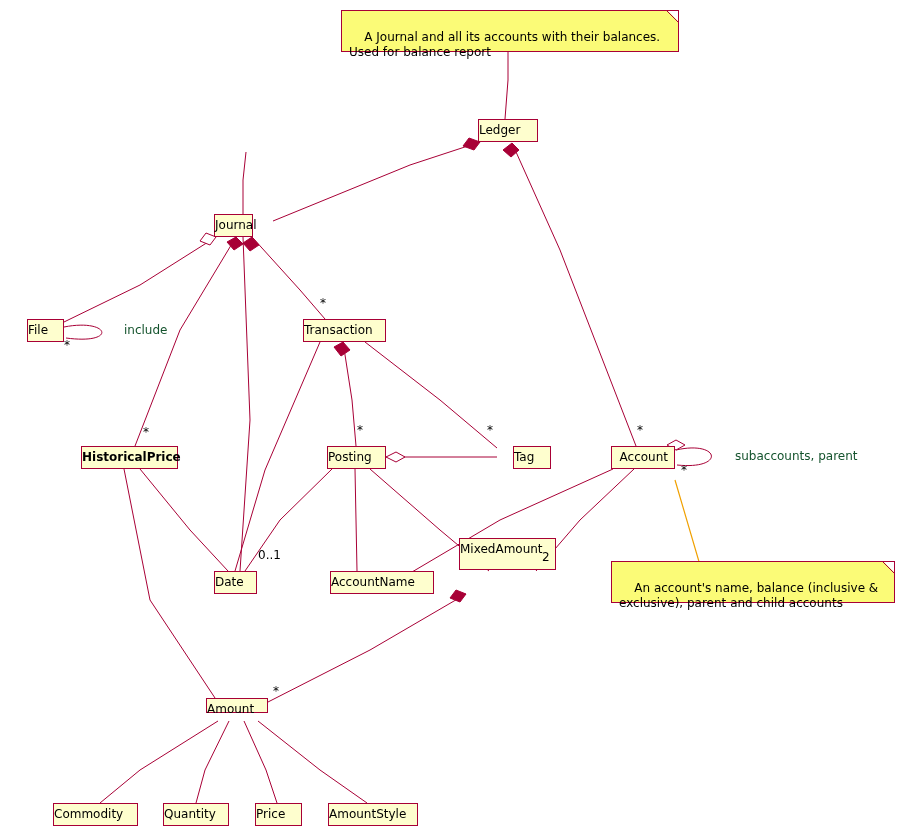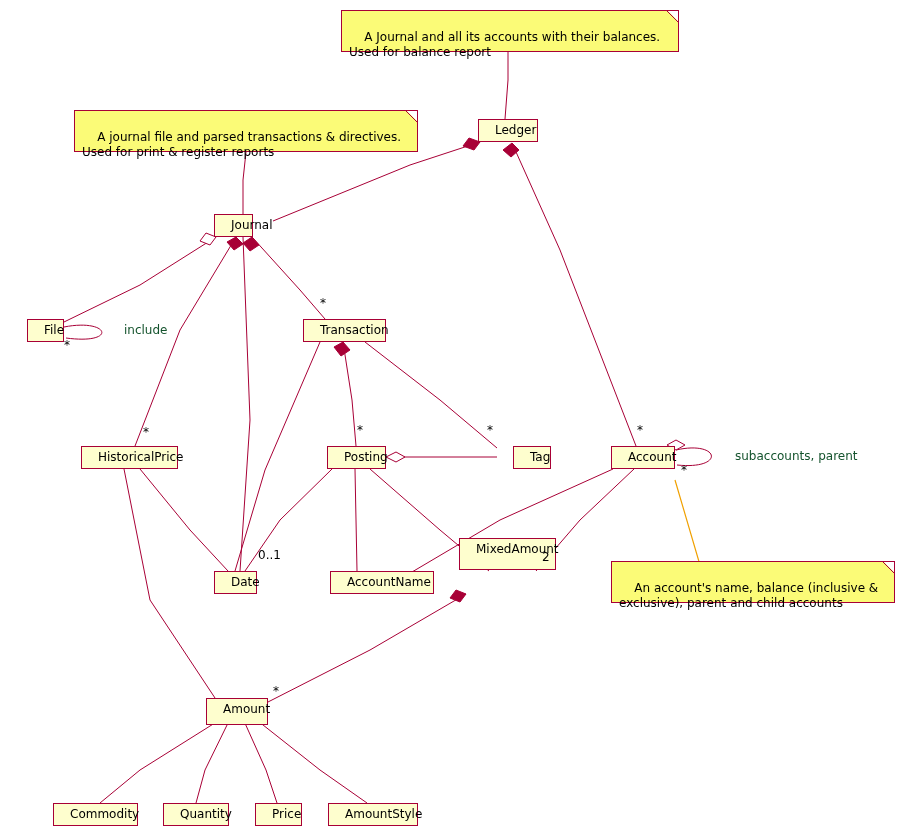--- a/index.html
+++ b/index.html
@@ -25,21 +25,21 @@
     height: 836px;
   }
   .node {
     position: absolute;
     box-sizing: border-box;
     background: #fefece;
     border: 1px solid #a80036;
     color: #000000;
     font-size: 12px;
     line-height: 14px;
-    padding: 3px 6px 4px 16px;
+    padding: 3px 6px 4px 0;
     white-space: nowrap;
     border-radius: 0;
   }
   .note {
     position: absolute;
     box-sizing: border-box;
     background: #fbfb77;
     border: 1px solid #a80036;
     color: #000000;
     font-size: 12px;
@@ -152,28 +152,20 @@
 
   <div class="note" style="left:341px; top:10px; width:338px; height:42px;">
     <span>A Journal and all its accounts with their balances.
 Used for balance report</span>
     <span class="fold"></span>
     <svg class="fold-line" viewBox="0 0 11 11">
       <path d="M0,0 L11,11" stroke="#A80036" fill="none"></path>
     </svg>
   </div>
 
-  <div class="note" style="left:74px; top:110px; width:344px; height:42px;">
-    <span>A journal file and parsed transactions &amp; directives.
-Used for print &amp; register reports</span>
-    <span class="fold"></span>
-    <svg class="fold-line" viewBox="0 0 11 11">
-      <path d="M0,0 L11,11" stroke="#A80036" fill="none"></path>
-    </svg>
-  </div>
 
   <div class="note" style="left:611px; top:561px; width:284px; height:42px;">
     <span>An account's name, balance (inclusive &amp;
 exclusive), parent and child accounts</span>
     <span class="fold"></span>
     <svg class="fold-line" viewBox="0 0 11 11">
       <path d="M0,0 L11,11" stroke="#A80036" fill="none"></path>
     </svg>
   </div>
 
@@ -182,42 +174,42 @@
   </div>
   <div class="node" style="left:214px; top:214px; width:39px; height:23px;">
     <span>Journal</span>
   </div>
   <div class="node" style="left:27px; top:319px; width:37px; height:23px;">
     <span>File</span>
   </div>
   <div class="node" style="left:303px; top:319px; width:83px; height:23px;">
     <span>Transaction</span>
   </div>
-  <div class="node" style="left:81px; top:446px; width:97px; height:23px;">
+  <div class="node" style="left:81px; top:446px; width:97px; height:23px;font-weight:bold;">
     <span>HistoricalPrice</span>
   </div>
   <div class="node" style="left:327px; top:446px; width:59px; height:23px;">
     <span>Posting</span>
   </div>
   <div class="node" style="left:497px; top:446px; width:38px; height:23px;margin-left:16px;">
     <span>Tag</span>
   </div>
   <div class="node" style="left:611px; top:446px; width:64px; height:23px;text-align:right;">
     <span>Account</span>
   </div>
   <div class="node" style="left:214px; top:571px; width:43px; height:23px;">
     <span>Date</span>
   </div>
   <div class="node" style="left:306px; top:571px; width:104px; height:23px;margin-left:24px;">
     <span>AccountName</span>
   </div>
   <div class="node" style="left:459px; top:538px; width:97px; height:32px;">
     <span>MixedAmount</span>
   </div>
-  <div class="node" style="left:206px; top:698px; width:62px; height:27px;">
+  <div class="node" style="left:206px; top:698px; width:62px; height:15px;">
     <span>Amount</span>
   </div>
   <div class="node" style="left:53px; top:803px; width:85px; height:23px;">
     <span>Commodity</span>
   </div>
   <div class="node" style="left:163px; top:803px; width:66px; height:23px;">
     <span>Quantity</span>
   </div>
   <div class="node" style="left:255px; top:803px; width:47px; height:23px;">
     <span>Price</span>

